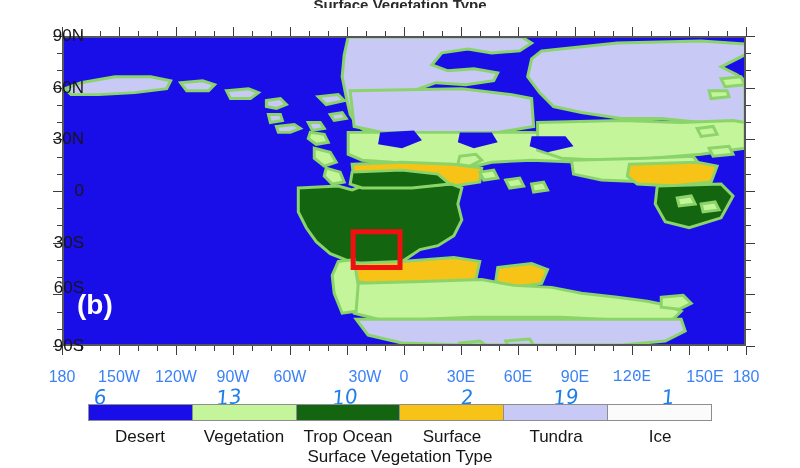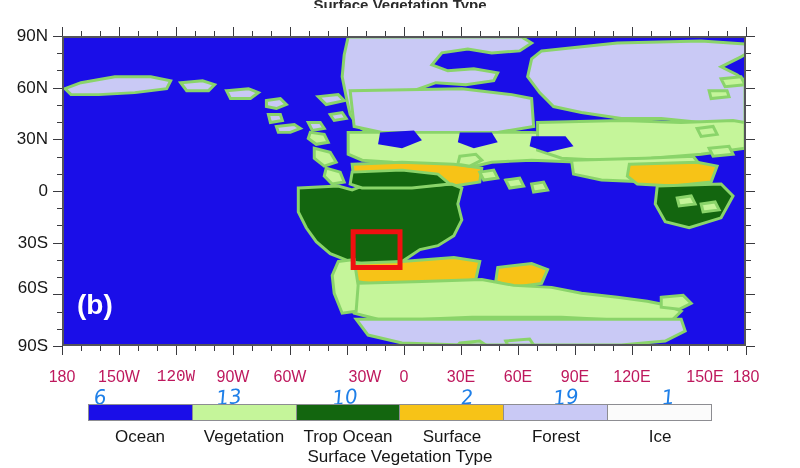--- a/index.html
+++ b/index.html
@@ -36,25 +36,25 @@
     font-family:"Liberation Sans", sans-serif;
     letter-spacing:0px;
     text-shadow:0 0 1px #1a0ee8;
   }
 
   
   .tick{position:absolute;background:#3a3a3f;}
   .tickv{width:1px;}
   .tickh{height:1px;}
   .ylab-inner{position:absolute;color:#161616;font-size:17px;
-    text-align:right;white-space:nowrap;transform:translateY(-50%);}
+    text-align:right;white-space:nowrap;transform:translateY(-50%);padding-left:36px;}
 
   .xlab{
     position:absolute;top:368px;
-    color:#be185d;font-size:16px;
+    color:#3b82f6;font-size:16px;
     text-align:center;white-space:nowrap;
     transform:translateX(-50%);
   }
 
   
   .hand{
     position:absolute;
     color:#1e7fe8;
     font-family:"DejaVu Sans", sans-serif;
     font-size:20px;
@@ -315,51 +315,51 @@
       <div class="tick tickh" style="left: 746px; top: 36px; width: 9px;"></div>
       <div class="ylab-inner" style="left: 0px; width: 48px; top: 36px;">90N</div>
       <div class="ylab-inner" style="left: 0px; width: 48px; top: 87.6667px;">60N</div>
       <div class="ylab-inner" style="left: 0px; width: 48px; top: 139.333px;">30N</div>
       <div class="ylab-inner" style="left: 0px; width: 48px; top: 191px;">0</div>
       <div class="ylab-inner" style="left: 0px; width: 48px; top: 242.667px;">30S</div>
       <div class="ylab-inner" style="left: 0px; width: 48px; top: 288px;">60S</div>
       <div class="ylab-inner" style="left: 0px; width: 48px; top: 346px;">90S</div>
       <div class="xlab" style="left: 62px;">180</div>
       <div class="xlab" style="left: 119px;">150W</div>
-      <div class="xlab" style="left: 176px; font-family: Liberation Mono, monospace;">120W</div>
+      <div class="xlab" style="left: 176px;">120W</div>
       <div class="xlab" style="left: 233px;">90W</div>
       <div class="xlab" style="left: 290px;">60W</div>
       <div class="xlab" style="left: 365px;">30W</div>
       <div class="xlab" style="left: 404px;">0</div>
       <div class="xlab" style="left: 461px;">30E</div>
       <div class="xlab" style="left: 518px;">60E</div>
       <div class="xlab" style="left: 575px;">90E</div>
-      <div class="xlab" style="left: 632px;">120E</div>
+      <div class="xlab" style="left: 632px; font-family: Liberation Mono, monospace;">120E</div>
       <div class="xlab" style="left: 705px;">150E</div>
       <div class="xlab" style="left: 746px;">180</div>
       <div class="hand" style="left: 100px; top: 385px; color: rgb(30, 127, 232);">6</div>
       <div class="hand" style="left: 229.2px; top: 385px; color: rgb(30, 127, 232);">13</div>
       <div class="hand" style="left: 345.1px; top: 385px; color: rgb(30, 127, 232);">10</div>
       <div class="hand" style="left: 466.7px; top: 385px; color: rgb(30, 127, 232);">2</div>
       <div class="hand" style="left: 565.5px; top: 385px; color: rgb(30, 127, 232);">19</div>
       <div class="hand" style="left: 668.1px; top: 385px; color: rgb(30, 127, 232);">1</div>
     </div>
 
   <div class="cbar">
       <div class="cseg" style="background: rgb(26, 14, 232);"></div>
       <div class="cseg" style="background: rgb(197, 245, 154); border-left: 1px solid rgb(141, 141, 146);"></div>
       <div class="cseg" style="background: rgb(19, 102, 15); border-left: 1px solid rgb(141, 141, 146);"></div>
       <div class="cseg" style="background: rgb(247, 195, 23); border-left: 1px solid rgb(141, 141, 146);"></div>
       <div class="cseg" style="background: rgb(201, 201, 245); border-left: 1px solid rgb(141, 141, 146);"></div>
       <div class="cseg" style="background: rgb(251, 251, 251); border-left: 1px solid rgb(141, 141, 146);"></div>
     </div>
   <div id="cbar-labels">
-      <div class="clab" style="left: 140px;">Ocean</div>
+      <div class="clab" style="left: 140px;">Desert</div>
       <div class="clab" style="left: 244px;">Vegetation</div>
       <div class="clab" style="left: 348px;">Trop Ocean</div>
       <div class="clab" style="left: 452px;">Surface</div>
-      <div class="clab" style="left: 556px;">Forest</div>
+      <div class="clab" style="left: 556px;">Tundra</div>
       <div class="clab" style="left: 660px;">Ice</div>
     </div>
 
   <div class="cbar-title">Surface Vegetation Type</div>
 
 </div>
 
 </body></html>

